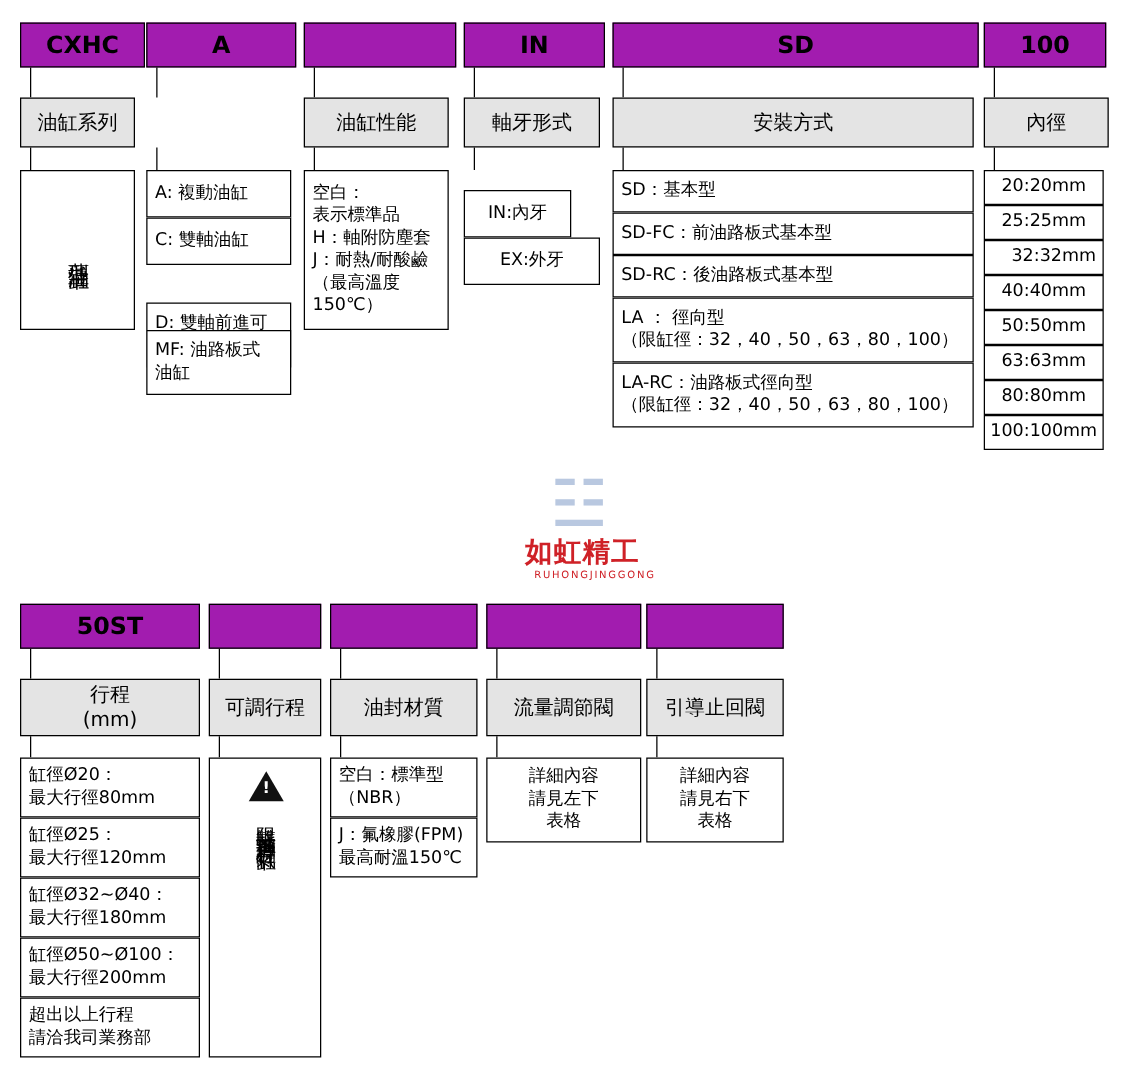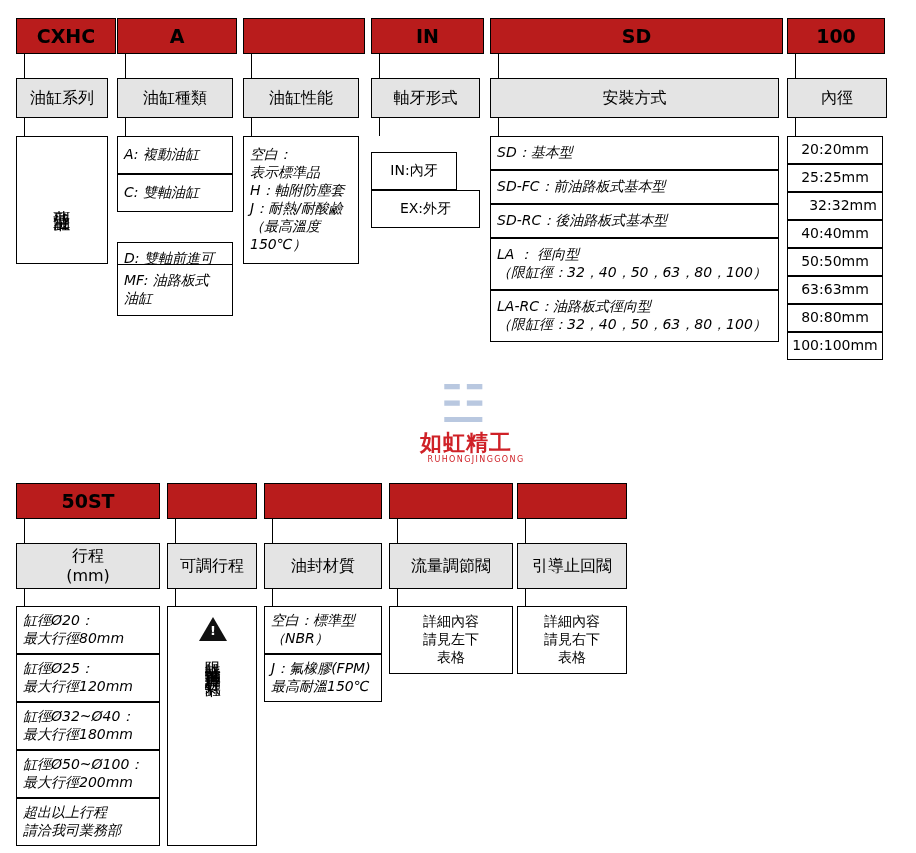--- a/index.html
+++ b/index.html
@@ -26,36 +26,35 @@
     border: 1px solid #000000;
     background: #ffffff;
     display: flex;
     align-items: center;
     justify-content: center;
     text-align: center;
     line-height: 1.28;
     white-space: pre-line;
   }
   .code-box {
-    background: #b91c1c;
+    background: #a21caf;
     font-weight: bold;
     font-size: 19px;
   }
   .label-box {
     background: #e4e4e4;
     font-size: 16px;
   }
   .opt-box {
     font-size: 14px;
   }
   .opt-left {
     justify-content: flex-start;
     text-align: left;
     padding-left: 6px;
-    font-style: italic;
   }
   .vert {
     writing-mode: vertical-rl;
     text-orientation: upright;
     letter-spacing: 2px;
     font-size: 17px;
     line-height: 1.1;
   }
   .conn {
     position: absolute;
@@ -136,21 +135,20 @@
   <div class="box code-box" style="left:787px; top:18px; width:98px; height:36px;">100</div>
 
   <div class="conn vline" style="left:24px; top:54px; height:24px;"></div>
   <div class="conn vline" style="left:125px; top:54px; height:24px;"></div>
   <div class="conn vline" style="left:251px; top:54px; height:24px;"></div>
   <div class="conn vline" style="left:379px; top:54px; height:24px;"></div>
   <div class="conn vline" style="left:498px; top:54px; height:24px;"></div>
   <div class="conn vline" style="left:795px; top:54px; height:24px;"></div>
 
   <div class="box label-box" style="left:16px; top:78px; width:92px; height:40px;">油缸系列</div>
-  <div class="box label-box" style="left:117px; top:78px; width:116px; height:40px;">油缸種類</div>
   <div class="box label-box" style="left:243px; top:78px; width:116px; height:40px;">油缸性能</div>
   <div class="box label-box" style="left:371px; top:78px; width:109px; height:40px;">軸牙形式</div>
   <div class="box label-box" style="left:490px; top:78px; width:289px; height:40px;">安裝方式</div>
   <div class="box label-box" style="left:787px; top:78px; width:100px; height:40px;">內徑</div>
 
   <div class="conn vline" style="left:24px; top:118px; height:18px;"></div>
   <div class="conn vline" style="left:125px; top:118px; height:18px;"></div>
   <div class="conn vline" style="left:251px; top:118px; height:18px;"></div>
   <div class="conn vline" style="left:379px; top:118px; height:18px;"></div>
   <div class="conn vline" style="left:498px; top:118px; height:18px;"></div>

